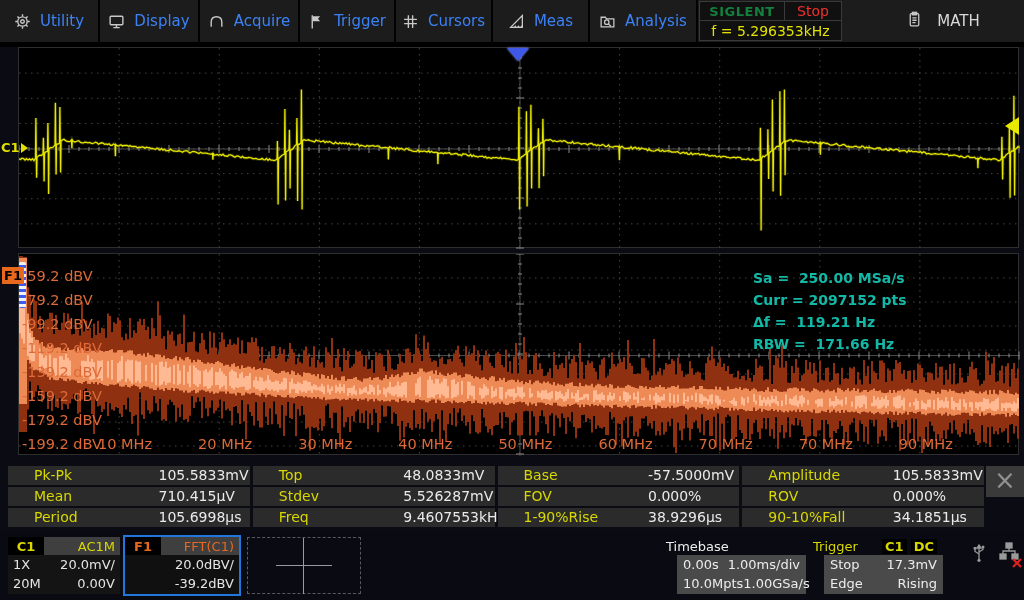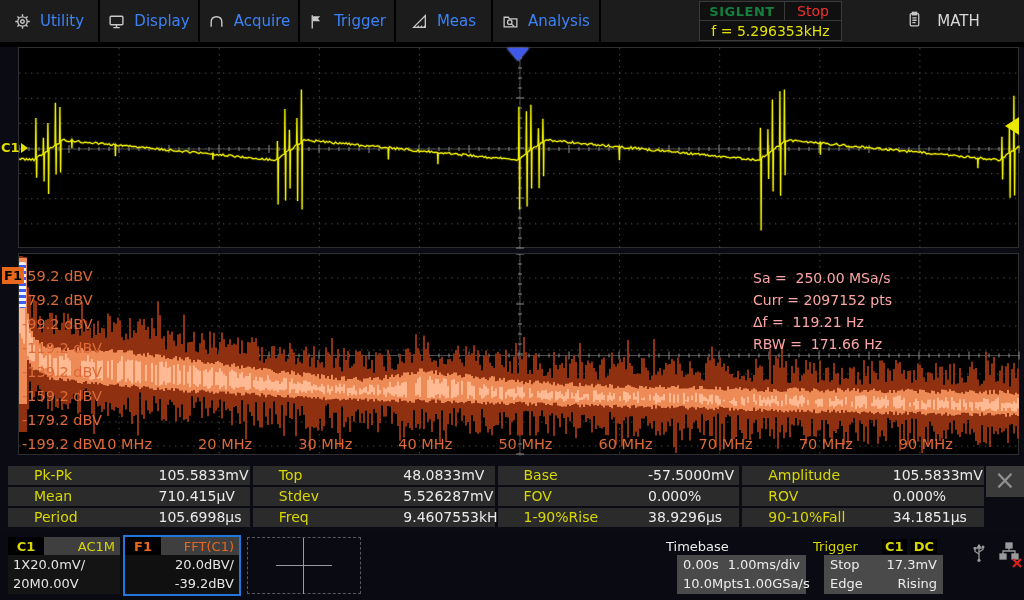--- a/index.html
+++ b/index.html
@@ -34,37 +34,37 @@
             font-size:13px;font-weight:bold;display:flex;align-items:center;justify-content:center;z-index:6;}
   .trig-pos{position:absolute;left:507px;top:48px;width:0;height:0;z-index:6;
             border-left:11px solid transparent;border-right:11px solid transparent;border-top:13px solid #3f58e8;
             filter:drop-shadow(0 0 1px #8fa0ff);}
   .trig-level{position:absolute;left:1005px;top:117px;width:0;height:0;z-index:6;
               border-top:9px solid transparent;border-bottom:9px solid transparent;border-right:14px solid #e8e800;}
   .fft-peak-marker{position:absolute;left:19px;top:262px;width:7px;height:46px;border-radius:2px;z-index:5;
       background:repeating-linear-gradient(180deg,#f2f2f2 0 3px,#3c5cf0 3px 6px);}
   .db-label{position:absolute;color:#dd6a38;font-size:14.5px;z-index:4;white-space:nowrap;}
   .mhz-label{position:absolute;color:#dd6a38;font-size:14.5px;z-index:4;white-space:nowrap;}
-  .fft-info{position:absolute;left:753px;color:#fca5a5;font-size:14px;z-index:4;white-space:pre;}
+  .fft-info{position:absolute;left:753px;color:#14b8a6;font-size:14px;z-index:4;white-space:pre;font-weight:bold;}
   
   .meas-table{position:absolute;left:8px;top:466px;width:976px;display:grid;
               grid-template-rows:19px 19px 19px;row-gap:2px;}
   .meas-row{display:grid;grid-template-columns:repeat(4,1fr);column-gap:3px;}
   .meas-cell{position:relative;background:#2b2b2b;font-size:14px;line-height:19px;}
   .meas-label{position:absolute;left:26px;color:#d8d800;}
   .meas-value{position:absolute;left:54%;color:#eaeaea;margin-left:20px;}
   .meas-close{position:absolute;left:986px;top:466px;width:38px;height:31px;background:#3a3a3a;
               color:#909090;font-size:26px;line-height:28px;text-align:center;cursor:default;}
   
   .bottombar{position:absolute;left:0;top:531px;width:1024px;height:69px;background:#0a0a12;}
   .dbox{position:absolute;top:6px;height:57px;background:#141414;font-size:13px;}
   .dbox .hdr{display:flex;height:18px;}
   .chip{width:36px;background:#000;display:flex;align-items:center;justify-content:center;font-weight:bold;}
   .hdr-rest{flex:1;background:#3f3f3f;display:flex;align-items:center;justify-content:flex-end;padding-right:5px;}
-  .drow{height:19px;display:flex;align-items:center;padding:0 5px;color:#e4e4e4;}
+  .drow{height:19px;display:flex;align-items:center;justify-content:space-between;padding:0 5px;color:#e4e4e4;}
   .c1-col{color:#d8d800;} .f1-col{color:#e8681e;}
   #box-c1{left:8px;width:112px;}
   #box-f1{left:123px;top:4px;width:118px;height:61px;border:2px solid #2277dd;background:#101010;}
   #box-add{left:247px;width:114px;background:transparent;border:1px dashed #5a5a5a;}
   .plus{position:absolute;left:50%;top:50%;transform:translate(-50%,-50%);width:56px;height:56px;}
   .plus:before,.plus:after{content:"";position:absolute;background:#9a9a9a;}
   .plus:before{left:0;top:27px;width:56px;height:1px;}
   .plus:after{left:27px;top:0;width:1px;height:56px;}
   .gbox .grows{background:#4a4a4a;}
   #box-tb{left:660px;width:146px;background:transparent;}
@@ -110,20 +110,28 @@
         <span>Acquire</span>
       </div>
       <div class="menu-item" style="width: 96px;">
         <span class="mi-icon">
           <svg width="17" height="17" viewBox="0 0 16 16" fill="none" stroke="#c9c9c9" stroke-width="1.3">
             <path d="M4 2v12.5"></path>
             <path d="M4.6 3h6.8L9.4 5.4l2 2.4H4.6z" fill="#c9c9c9" stroke="none"></path>
           </svg>
         </span>
         <span>Trigger</span>
+      </div>
+      <div class="menu-item" style="width: 97px;">
+        <span class="mi-icon">
+          <svg width="17" height="17" viewBox="0 0 16 16" fill="none" stroke="#c9c9c9" stroke-width="1.3">
+            <path d="M6 2v12M10 2v12M2 6h12M2 10h12"></path>
+          </svg>
+        </span>
+        <span>Cursors</span>
       </div>
       <div class="menu-item" style="width: 97px;">
         <span class="mi-icon">
           <svg width="17" height="17" viewBox="0 0 16 16" fill="none" stroke="#c9c9c9" stroke-width="1.2">
             <path d="M2.5 13.5h11v-11z"></path>
             <path d="M6 13.5l1.5-1.5M9 13.5l1.5-1.5M12 13.5l1.5-1.5"></path>
           </svg>
         </span>
         <span>Meas</span>
       </div>

